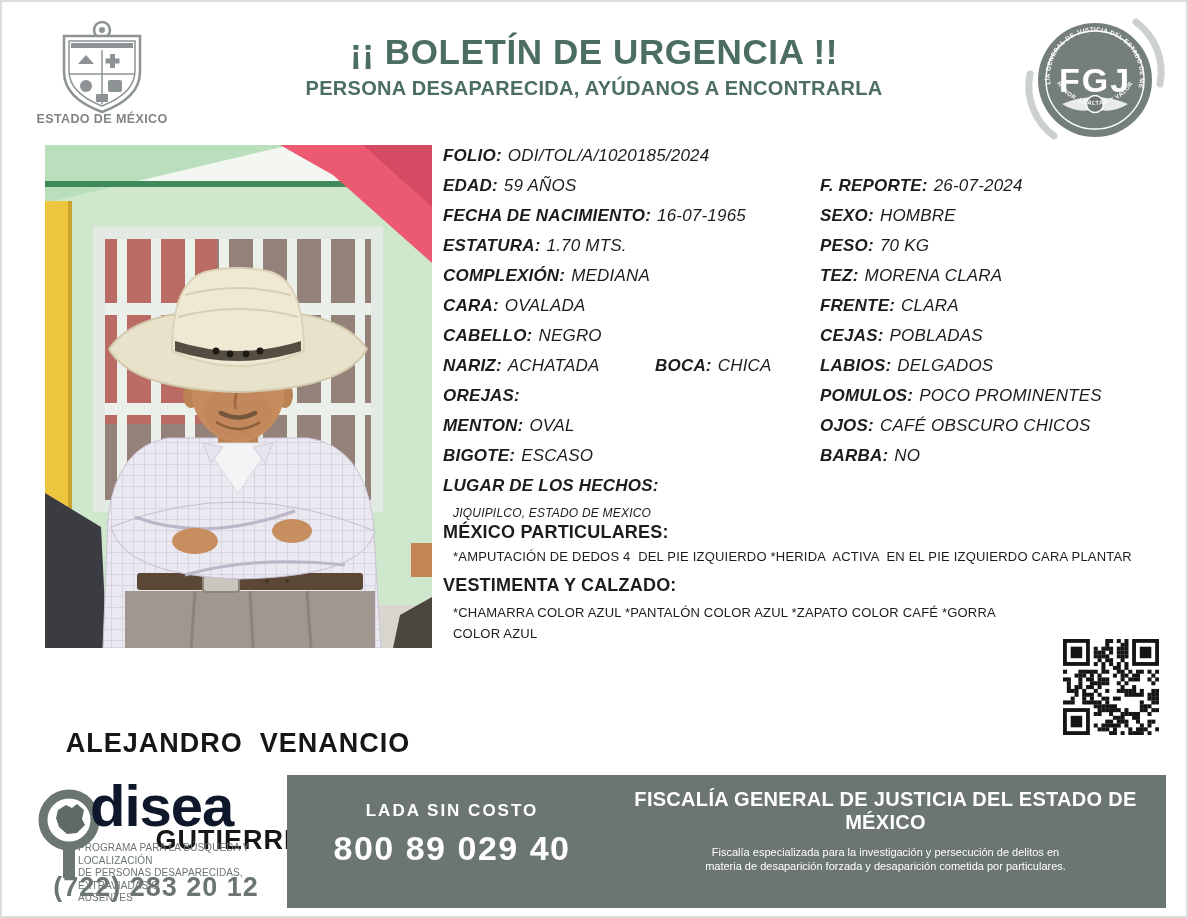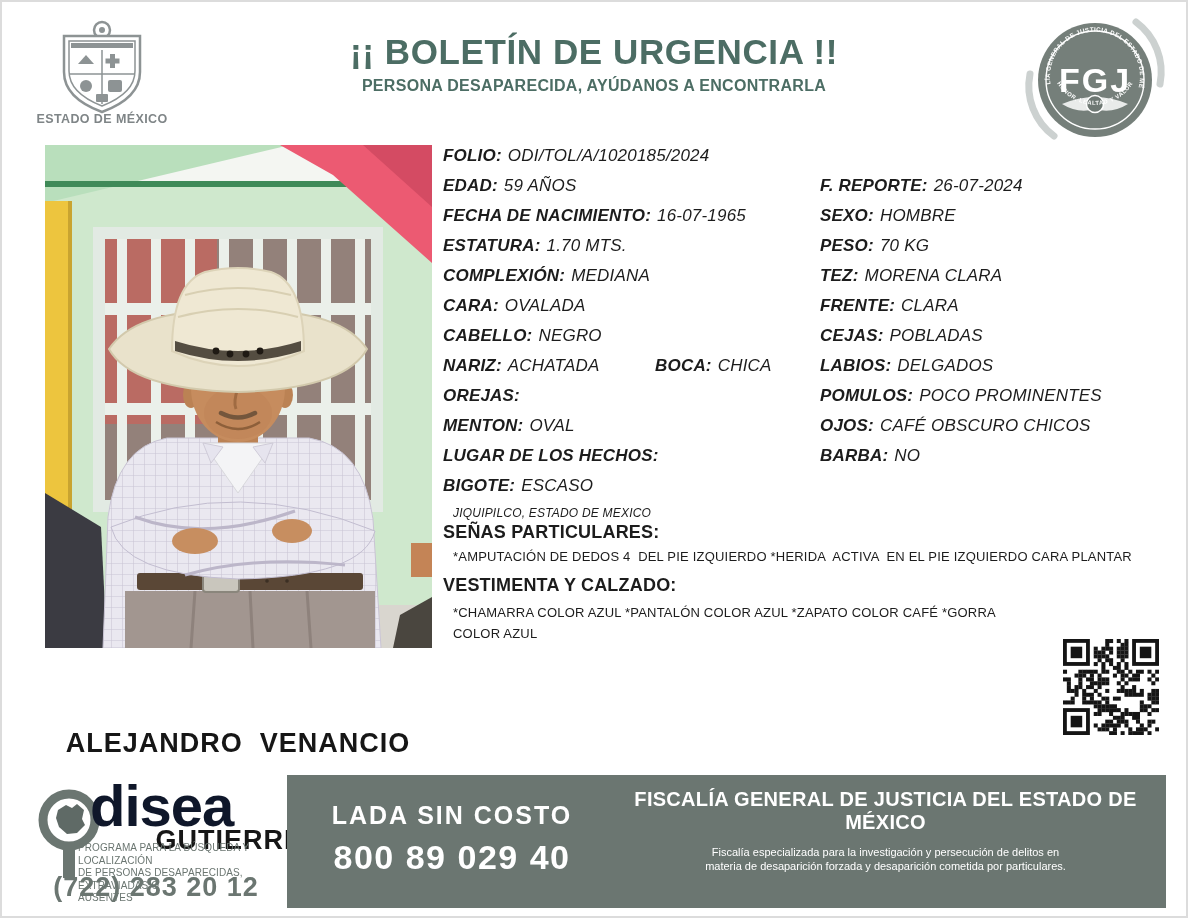--- a/index.html
+++ b/index.html
@@ -7,21 +7,21 @@
     position:relative;width:1188px;height:918px;background:#fff;
     font-family:"Liberation Sans", sans-serif;color:#1c1c1c;overflow:hidden;
     box-shadow:inset 0 0 0 2px #dcdcdc;
   }
   
   .coat{position:absolute;left:52px;top:20px;}
   .coat-caption{position:absolute;left:18px;top:112px;width:168px;text-align:center;
     font-size:12.5px;font-weight:700;color:#7f8587;letter-spacing:.4px;}
   .title-wrap{position:absolute;left:200px;right:200px;top:34px;text-align:center;}
   .main-title{font-size:35px;font-weight:800;color:#4c6d64;letter-spacing:.6px;line-height:1.05;}
-  .sub-title{margin-top:6px;font-size:16px;font-weight:700;color:#4c6d64;letter-spacing:.3px;}
+  .sub-title{margin-top:6px;font-size:20px;font-weight:700;color:#4c6d64;letter-spacing:.3px;}
   .fgj{position:absolute;left:1020px;top:16px;}
   
   .photo{position:absolute;left:45px;top:145px;width:387px;height:503px;overflow:hidden;}
   
   .name{position:absolute;left:30px;top:662px;width:416px;text-align:center;
     font-size:27px;font-weight:800;letter-spacing:1px;line-height:1.2;color:#161616;white-space:pre-wrap;}
   
   .col{position:absolute;display:flex;flex-direction:column;}
   .col-left{left:443px;top:146px;width:370px;}
   .col-right{left:820px;top:176px;width:350px;}
@@ -32,21 +32,21 @@
   .subvalue{font-size:12px;padding-left:10px;letter-spacing:.2px;height:24px;font-style:italic;}
   .senas{position:absolute;left:443px;top:522px;width:700px;}
   .senas .hd, .vest .hd{font-size:18px;font-weight:800;letter-spacing:.2px;}
   .senas .tx{margin-top:6px;padding-left:10px;font-size:13px;letter-spacing:.2px;white-space:pre-wrap;}
   .vest{position:absolute;left:443px;top:575px;width:700px;}
   .vest .tx{margin-top:6px;padding-left:10px;font-size:13px;line-height:1.62;letter-spacing:.2px;white-space:pre-line;}
   .qr{position:absolute;left:1063px;top:639px;width:96px;height:96px;}
   
   .footer-gray{position:absolute;left:287px;top:775px;width:879px;height:133px;background:#6b7671;display:flex;color:#fff;}
   .lada{width:330px;text-align:center;padding-top:26px;}
-  .lada-label{font-size:25px;font-weight:800;letter-spacing:2px;}
+  .lada-label{font-size:17px;font-weight:800;letter-spacing:2px;}
   .lada-phone{margin-top:8px;font-size:34px;font-weight:800;letter-spacing:1.5px;}
   .fiscalia{flex:1;padding:13px 20px 0 8px;text-align:center;}
   .fisc-title{font-size:20px;font-weight:800;letter-spacing:.3px;}
   .fisc-desc{margin-top:11px;font-size:11px;line-height:1.3;white-space:pre-line;}
   .odisea{position:absolute;left:30px;top:778px;width:252px;height:130px;color:#6b7671;}
   .odisea-mag{position:absolute;left:6px;top:8px;}
   .odisea-word{position:absolute;left:60px;top:-6px;font-size:58px;font-weight:800;letter-spacing:-1px;color:#0f172a;}
   .odisea-tag{position:absolute;left:48px;top:64px;font-size:10px;font-weight:500;line-height:1.25;letter-spacing:.1px;white-space:pre-line;}
   .odisea-phone{position:absolute;left:0;top:94px;width:252px;text-align:center;font-size:27px;font-weight:800;letter-spacing:1px;}
 </style>
@@ -231,26 +231,26 @@
     </div>
     <div class="frow">
       <span class="lb">OREJAS:</span>
       <span class="vl"></span>
     </div>
     <div class="frow">
       <span class="lb">MENTON:</span>
       <span class="vl">OVAL</span>
     </div>
     <div class="frow">
-      <span class="lb">LUGAR DE LOS HECHOS:</span>
-    </div>
-    <div class="frow">
       <span class="lb">BIGOTE:</span>
       <span class="vl">ESCASO</span>
     </div>
+    <div class="frow">
+      <span class="lb">LUGAR DE LOS HECHOS:</span>
+    </div>
     <div class="subvalue">JIQUIPILCO, ESTADO DE MEXICO</div>
   </div>
 
   <div class="col col-right">
     <div class="frow">
       <span class="lb">F. REPORTE:</span>
       <span class="vl">26-07-2024</span>
     </div>
     <div class="frow">
       <span class="lb">SEXO:</span>
@@ -284,21 +284,21 @@
       <span class="lb">OJOS:</span>
       <span class="vl">CAFÉ OBSCURO CHICOS</span>
     </div>
     <div class="frow">
       <span class="lb">BARBA:</span>
       <span class="vl">NO</span>
     </div>
   </div>
 
   <div class="senas">
-    <div class="hd">SEÑAS PARTICULARES:</div>
+    <div class="hd">MÉXICO PARTICULARES:</div>
     <div class="tx">*AMPUTACIÓN DE DEDOS 4  DEL PIE IZQUIERDO *HERIDA  ACTIVA  EN EL PIE IZQUIERDO CARA PLANTAR</div>
   </div>
   <div class="vest">
     <div class="hd">VESTIMENTA Y CALZADO:</div>
     <div class="tx">*CHAMARRA COLOR AZUL *PANTALÓN COLOR AZUL *ZAPATO COLOR CAFÉ *GORRA
 COLOR AZUL</div>
   </div>
 
   <svg id="qr-svg" class="qr" viewBox="0 0 96 96">
       <rect width="96" height="96" fill="#fff"></rect>

